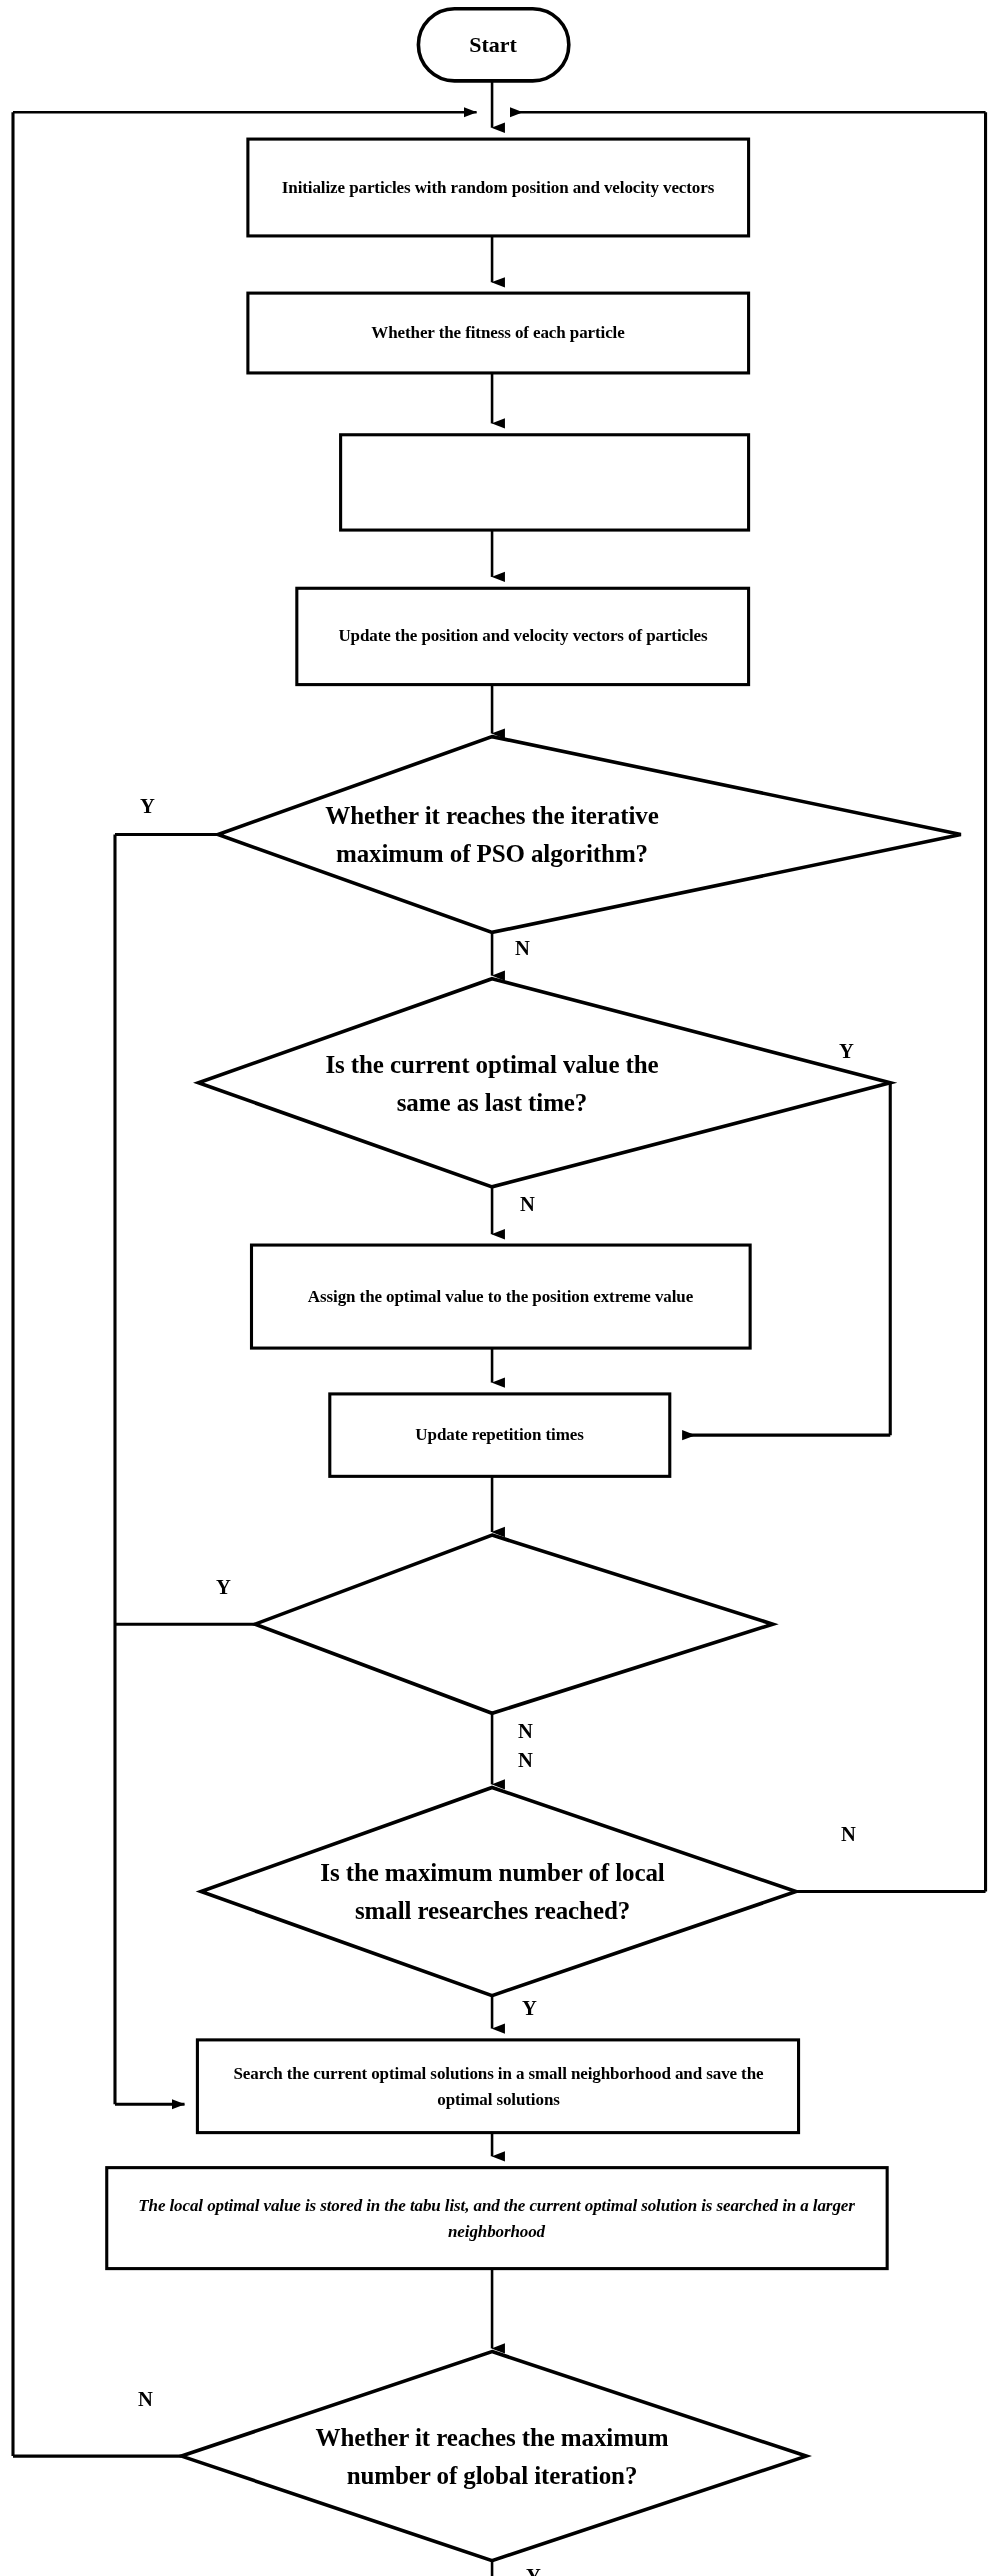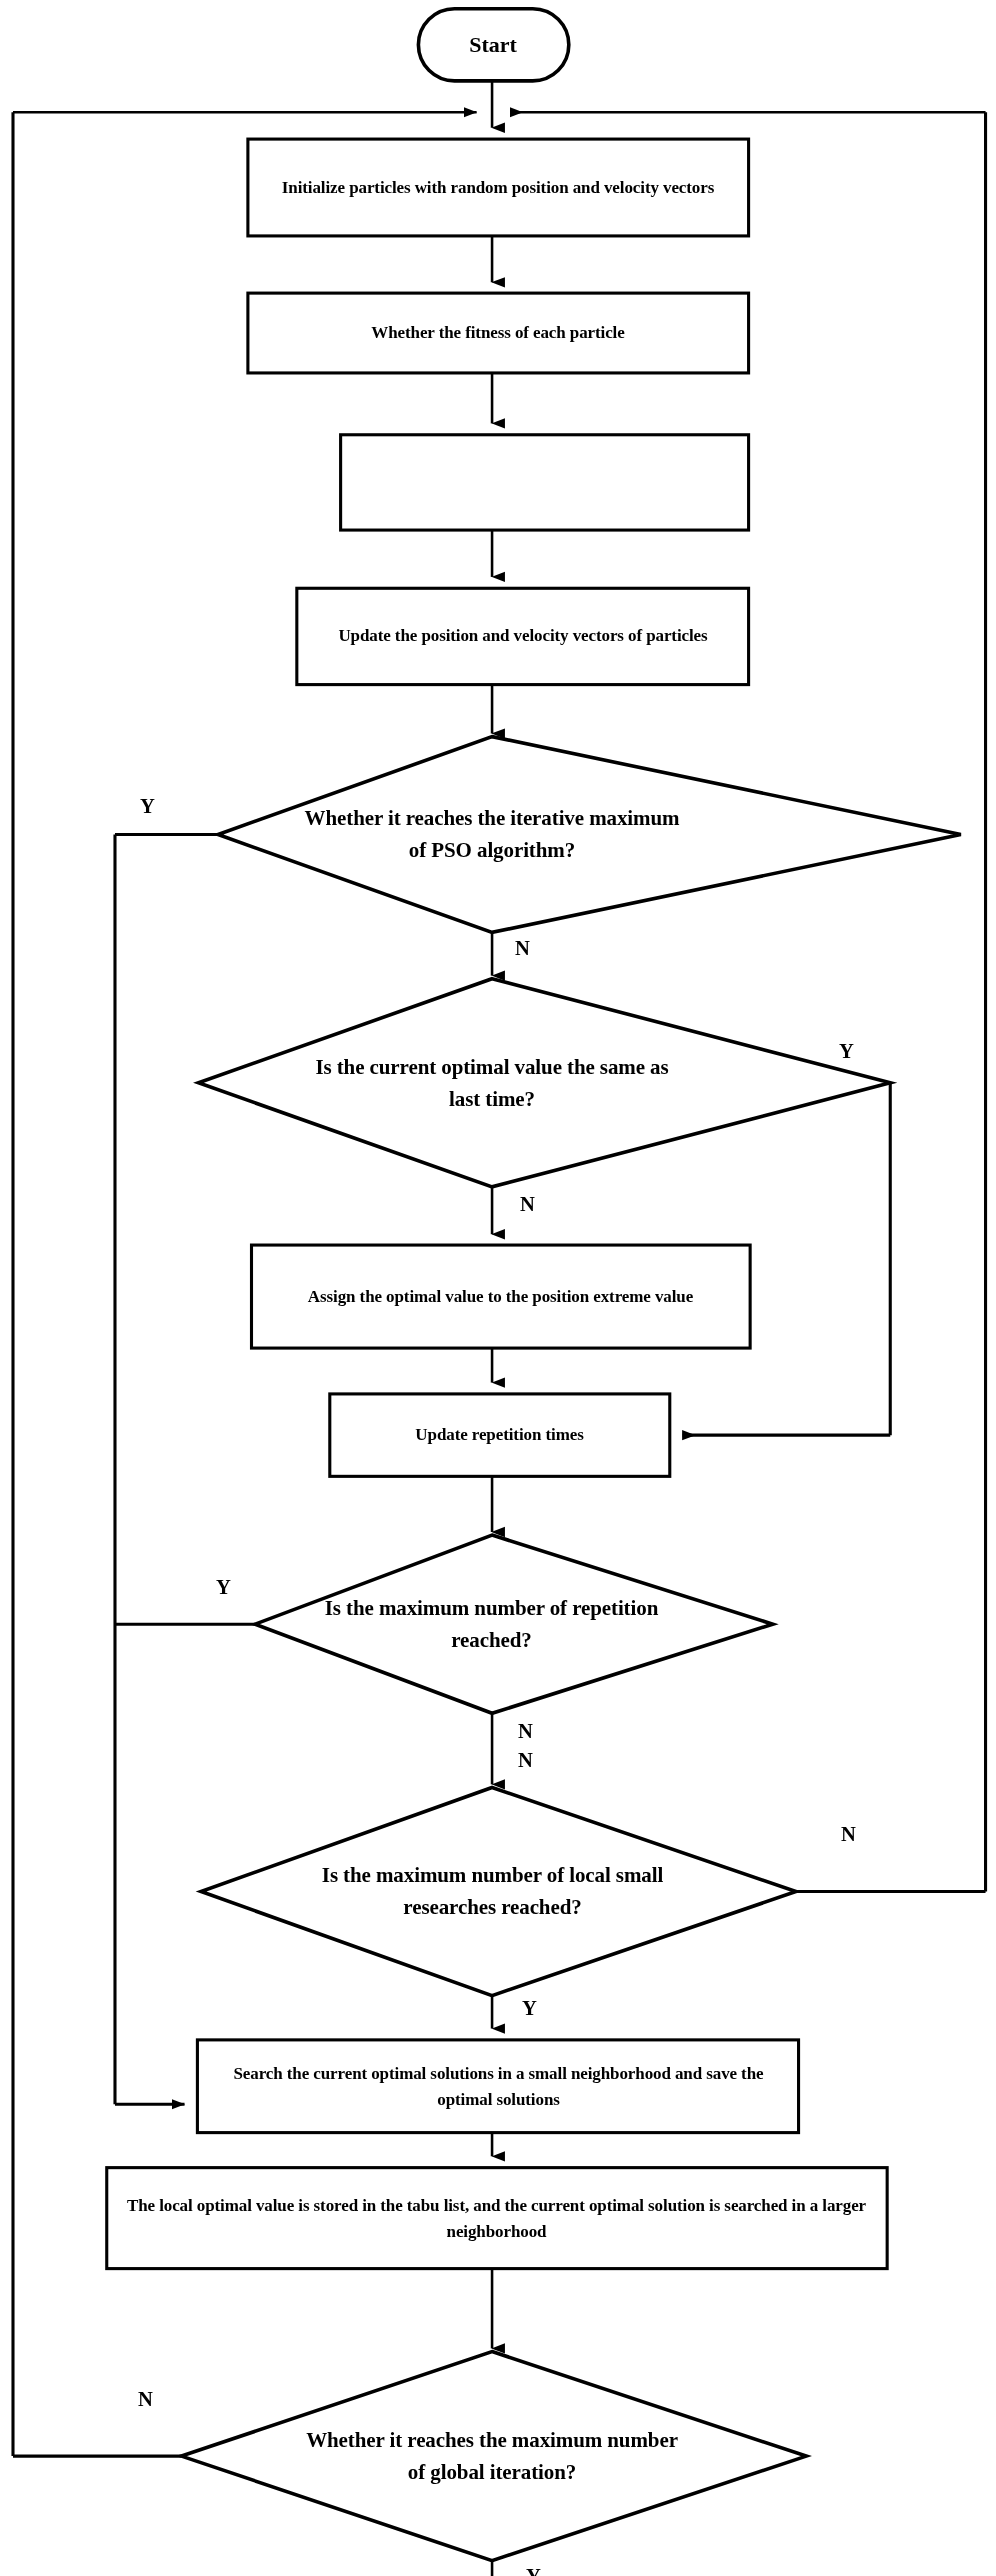--- a/index.html
+++ b/index.html
@@ -43,21 +43,21 @@
     position: absolute;
     font-family: "Liberation Serif", "DejaVu Serif", serif;
     font-weight: bold;
     font-size: 20.6px;
     color: #000000;
     line-height: 1;
     white-space: nowrap;
   }
   .terminal-label { font-size: 22px; }
   .process-label  { font-size: 17px; letter-spacing: -0.1px; }
-  .decision-label { font-size: 21px; letter-spacing: -0.1px; }
+  .decision-label { font-size: 25px; letter-spacing: -0.1px; }
 </style>
 </head>
 <body>
 
 <div id="flowchart-root">
 
   <svg id="flow-svg" viewBox="0 0 1935 5521" xmlns="http://www.w3.org/2000/svg">
     <defs>
       <marker id="arrow-down" markerWidth="22" markerHeight="26" refX="11" refY="25" orient="auto" markerUnits="userSpaceOnUse">
         <path d="M1,0 L21,0 L11,26 Z" fill="#000000"></path>
@@ -165,27 +165,26 @@
   <div class="node-label process-label" style="left:310px; top:588px; width:426px; height:96px;">Update the position and velocity vectors of  particles</div>
 
   <div class="node-label decision-label" style="left:296px; top:788px; width:392px; height:93px;">Whether it reaches the iterative maximum of PSO algorithm?</div>
 
   <div class="node-label decision-label" style="left:304px; top:1037px; width:376px; height:93px;">Is the current optimal value the same as last time?</div>
 
   <div class="node-label process-label" style="left:264px; top:1245px; width:473px; height:103px;">Assign the optimal value to the position extreme value</div>
 
   <div class="node-label process-label" style="left:337px; top:1394px; width:325px; height:82px;">Update repetition times</div>
 
-  <div class="node-label decision-label" style="left:319px; top:1578px; width:345px; height:93px;">Is the maximum number of repetition reached?</div>
 
   <div class="node-label decision-label" style="left:294px; top:1845px; width:397px; height:93px;">Is the maximum number of local small researches reached?</div>
 
   <div class="node-label process-label" style="left:208px; top:2040px; width:581px; height:93px;">Search the current optimal solutions in a small neighborhood and save the optimal solutions</div>
 
-  <div class="node-label process-label" style="left:114px; top:2168px; width:765px; height:101px;">The local optimal value is stored in the tabu list, and the current optimal solution is searched in a larger neighborhood</div>
+  <div class="node-label process-label" style="left:114px; top:2168px; width:765px; height:101px;font-style:italic;">The local optimal value is stored in the tabu list, and the current optimal solution is searched in a larger neighborhood</div>
 
   <div class="node-label decision-label" style="left:304px; top:2410px; width:376px; height:93px;">Whether it reaches the  maximum number of global iteration?</div>
 
   <div class="branch-label" style="left:140px; top:796px;">Y</div>
 
   <div class="branch-label" style="left:515px; top:938px;">N</div>
 
   <div class="branch-label" style="left:839px; top:1041px;">Y</div>
 
   <div class="branch-label" style="left:520px; top:1194px;">N</div>

